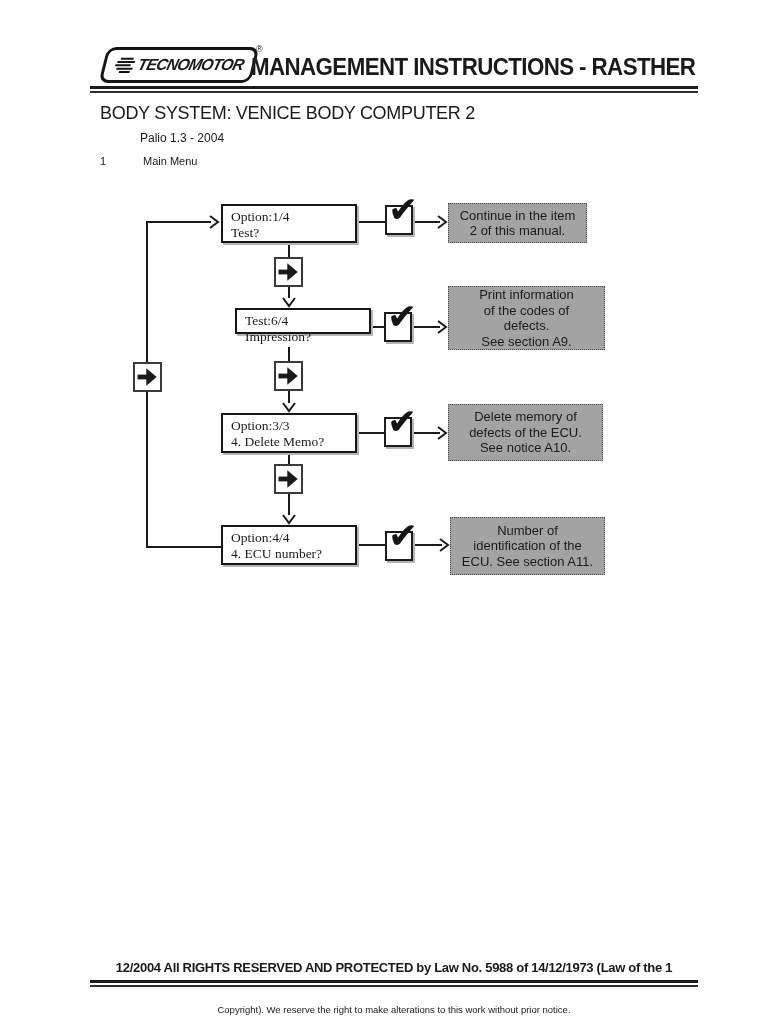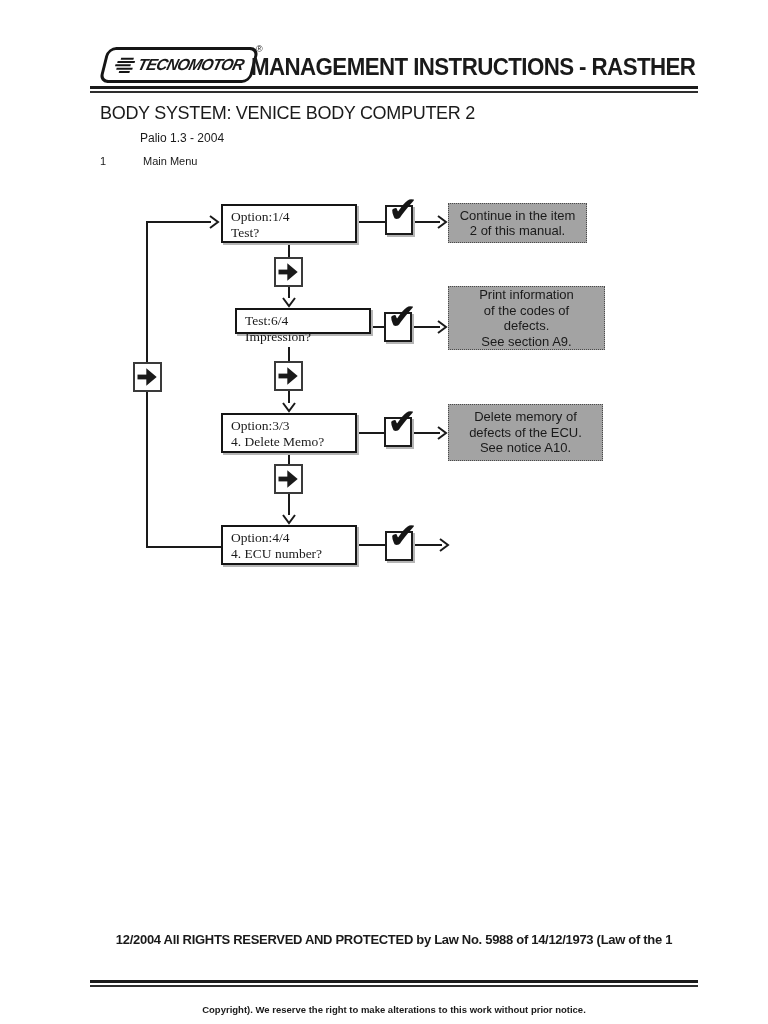--- a/index.html
+++ b/index.html
@@ -56,22 +56,22 @@
 
   .res{border:1.5px dotted #4a4a4a;background:#a3a3a3;box-sizing:border-box;font-size:13px;line-height:15.5px;
        display:flex;flex-direction:column;align-items:center;justify-content:center;text-align:center;}
   .res span{display:block;}
   .res1{left:448px;top:203px;width:139px;height:40px;}
   .res2{left:448px;top:286px;width:157px;height:64px;}
   .res3{left:448px;top:404px;width:155px;height:57px;}
   .res4{left:450px;top:517px;width:155px;height:58px;}
 
   
-  .ftr1{left:90px;top:932px;width:608px;text-align:center;font-size:13px;font-weight:bold;letter-spacing:-0.3px;white-space:nowrap;}
-  .ftr2{left:90px;top:1004px;width:608px;text-align:center;font-size:9.5px;font-weight:bold;}
+  .ftr1{left:90px;top:960px;width:608px;text-align:center;font-size:13px;font-weight:bold;letter-spacing:-0.3px;white-space:nowrap;}
+  .ftr2{left:90px;top:1004px;width:608px;text-align:center;font-size:9.5px;font-weight:normal;}
 </style>
 </head>
 <body>
 
 <div class="page">
 
   <div class="abs logo">
     <svg width="34" height="24" viewBox="0 0 34 24">
       <rect x="8" y="1" width="19" height="3" fill="#151515"></rect>
       <rect x="4" y="6" width="26" height="3" fill="#151515"></rect>
@@ -196,20 +196,25 @@
     <span>Print information</span>
     <span>of the codes of</span>
     <span>defects.</span>
     <span>See section A9.</span>
   </div>
   <div class="abs res res3">
     <span>Delete memory of</span>
     <span>defects of the ECU.</span>
     <span>See notice A10.</span>
   </div>
+  <div class="abs res res4">
+    <span>Number of</span>
+    <span>identification of the</span>
+    <span>ECU. See section A11.</span>
+  </div>
 
   <div class="abs rule ftr-rule">
     <div class="r1"></div>
       <div class="r2"></div>
   </div>
   <div class="abs ftr1">12/2004 All RIGHTS RESERVED AND PROTECTED by Law No. 5988 of 14/12/1973 (Law of the 1</div>
   <div class="abs ftr2">Copyright). We reserve the right to make alterations to this work without prior notice.</div>
 
 </div>
 

